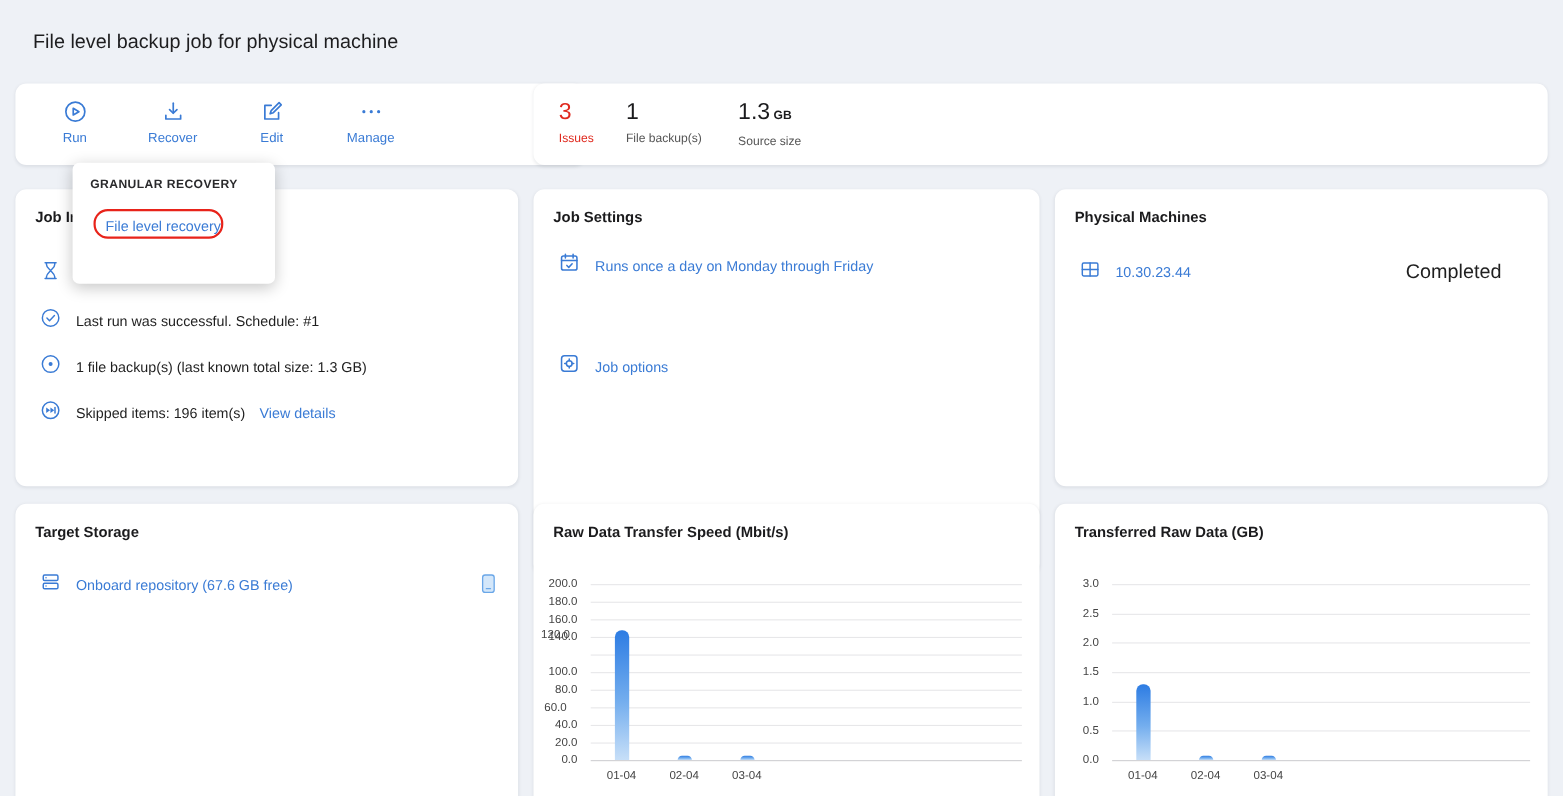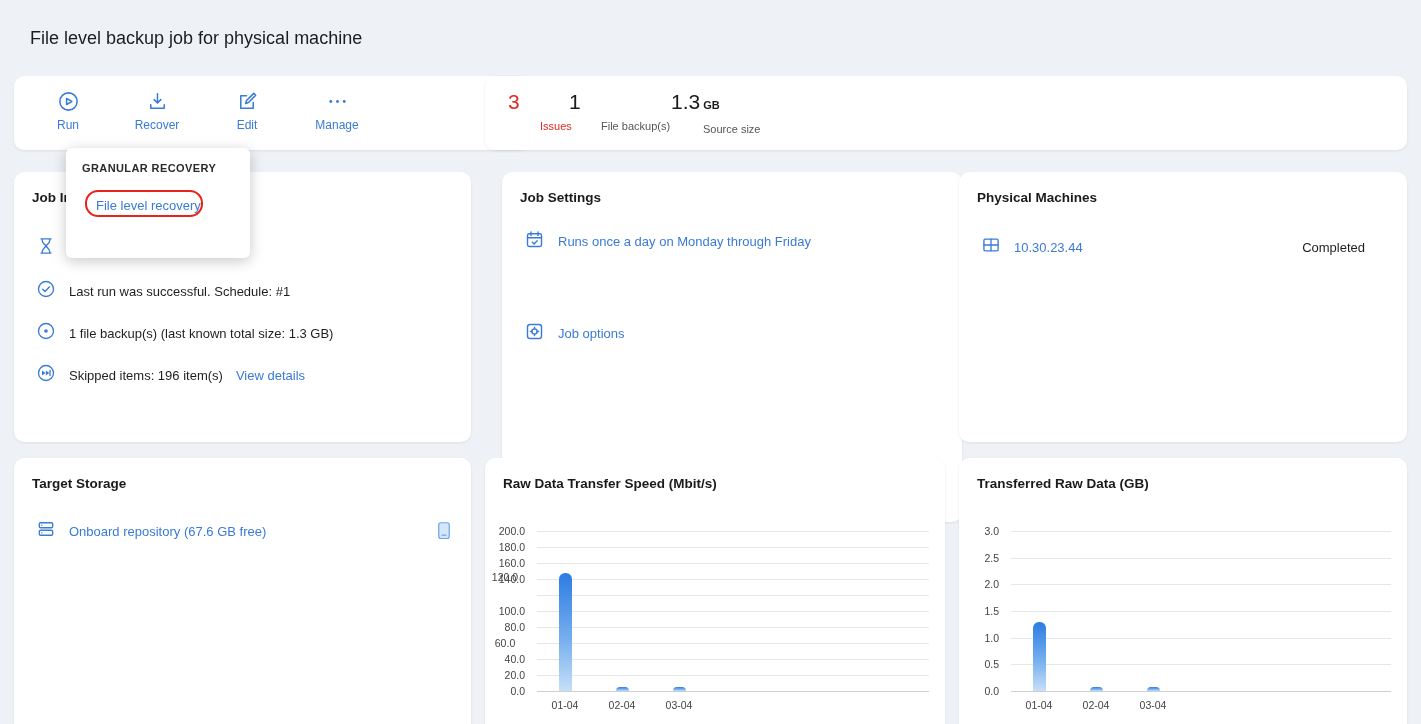--- a/index.html
+++ b/index.html
@@ -30,35 +30,35 @@
     position:absolute; top:13px; width:78px; height:50px;
     display:flex; flex-direction:column; align-items:center; justify-content:flex-start;
     cursor:pointer;
   }
   .tb-icon { height:24px; display:flex; align-items:center; }
   .tb-label { font-size:12px; color:#3a7bd5; margin-top:5px; }
   
   .stats-card { left:485px; top:76px; width:922px; height:74px; }
   .stat { position:absolute; top:14px; }
   .stat-value { font-size:21px; color:#1b1b1d; line-height:24px; }
-  .stat-label { font-size:11px; color:#555; margin-top:6px;margin-left:32px; }
+  .stat-label { font-size:11px; color:#555; margin-top:6px; }
   .red { color:#e02a1f !important; }
   .unit { font-size:11px; font-weight:bold; margin-left:3px; color:#1b1b1d; }
   
   .job-info-card { left:14px; top:172px; width:457px; height:270px; }
-  .job-settings-card { left:502px; top:172px; width:460px; height:350px; }
+  .job-settings-card { left:485px; top:172px; width:460px; height:350px; }
   .machines-card { left:959px; top:172px; width:448px; height:270px; }
   .target-card { left:14px; top:458px; width:457px; height:290px; }
   .row {
     position:absolute; left:22px; right:18px; height:24px;
     display:flex; align-items:center; gap:13px;
   }
   .row-text { font-size:13px; color:#1f1f1f; }
   .link { color:#3a7bd5; cursor:pointer; }
-  .status-right { position:absolute; right:24px; font-size:13px; color:#1f1f1f; }
+  .status-right { position:absolute; right:24px; font-size:18px; color:#1f1f1f; }
   .dev-icon { position:absolute; right:0; top:1px; }
   
   .dropdown {
     position:absolute; left:66px; top:148px; width:184px; height:110px;
     background:#fff; border-radius:6px; z-index:20;
     box-shadow:0 3px 14px rgba(0,0,0,.22);
     text-align:center;
   }
   .dd-header {
     position:absolute; left:16px; top:14px;

